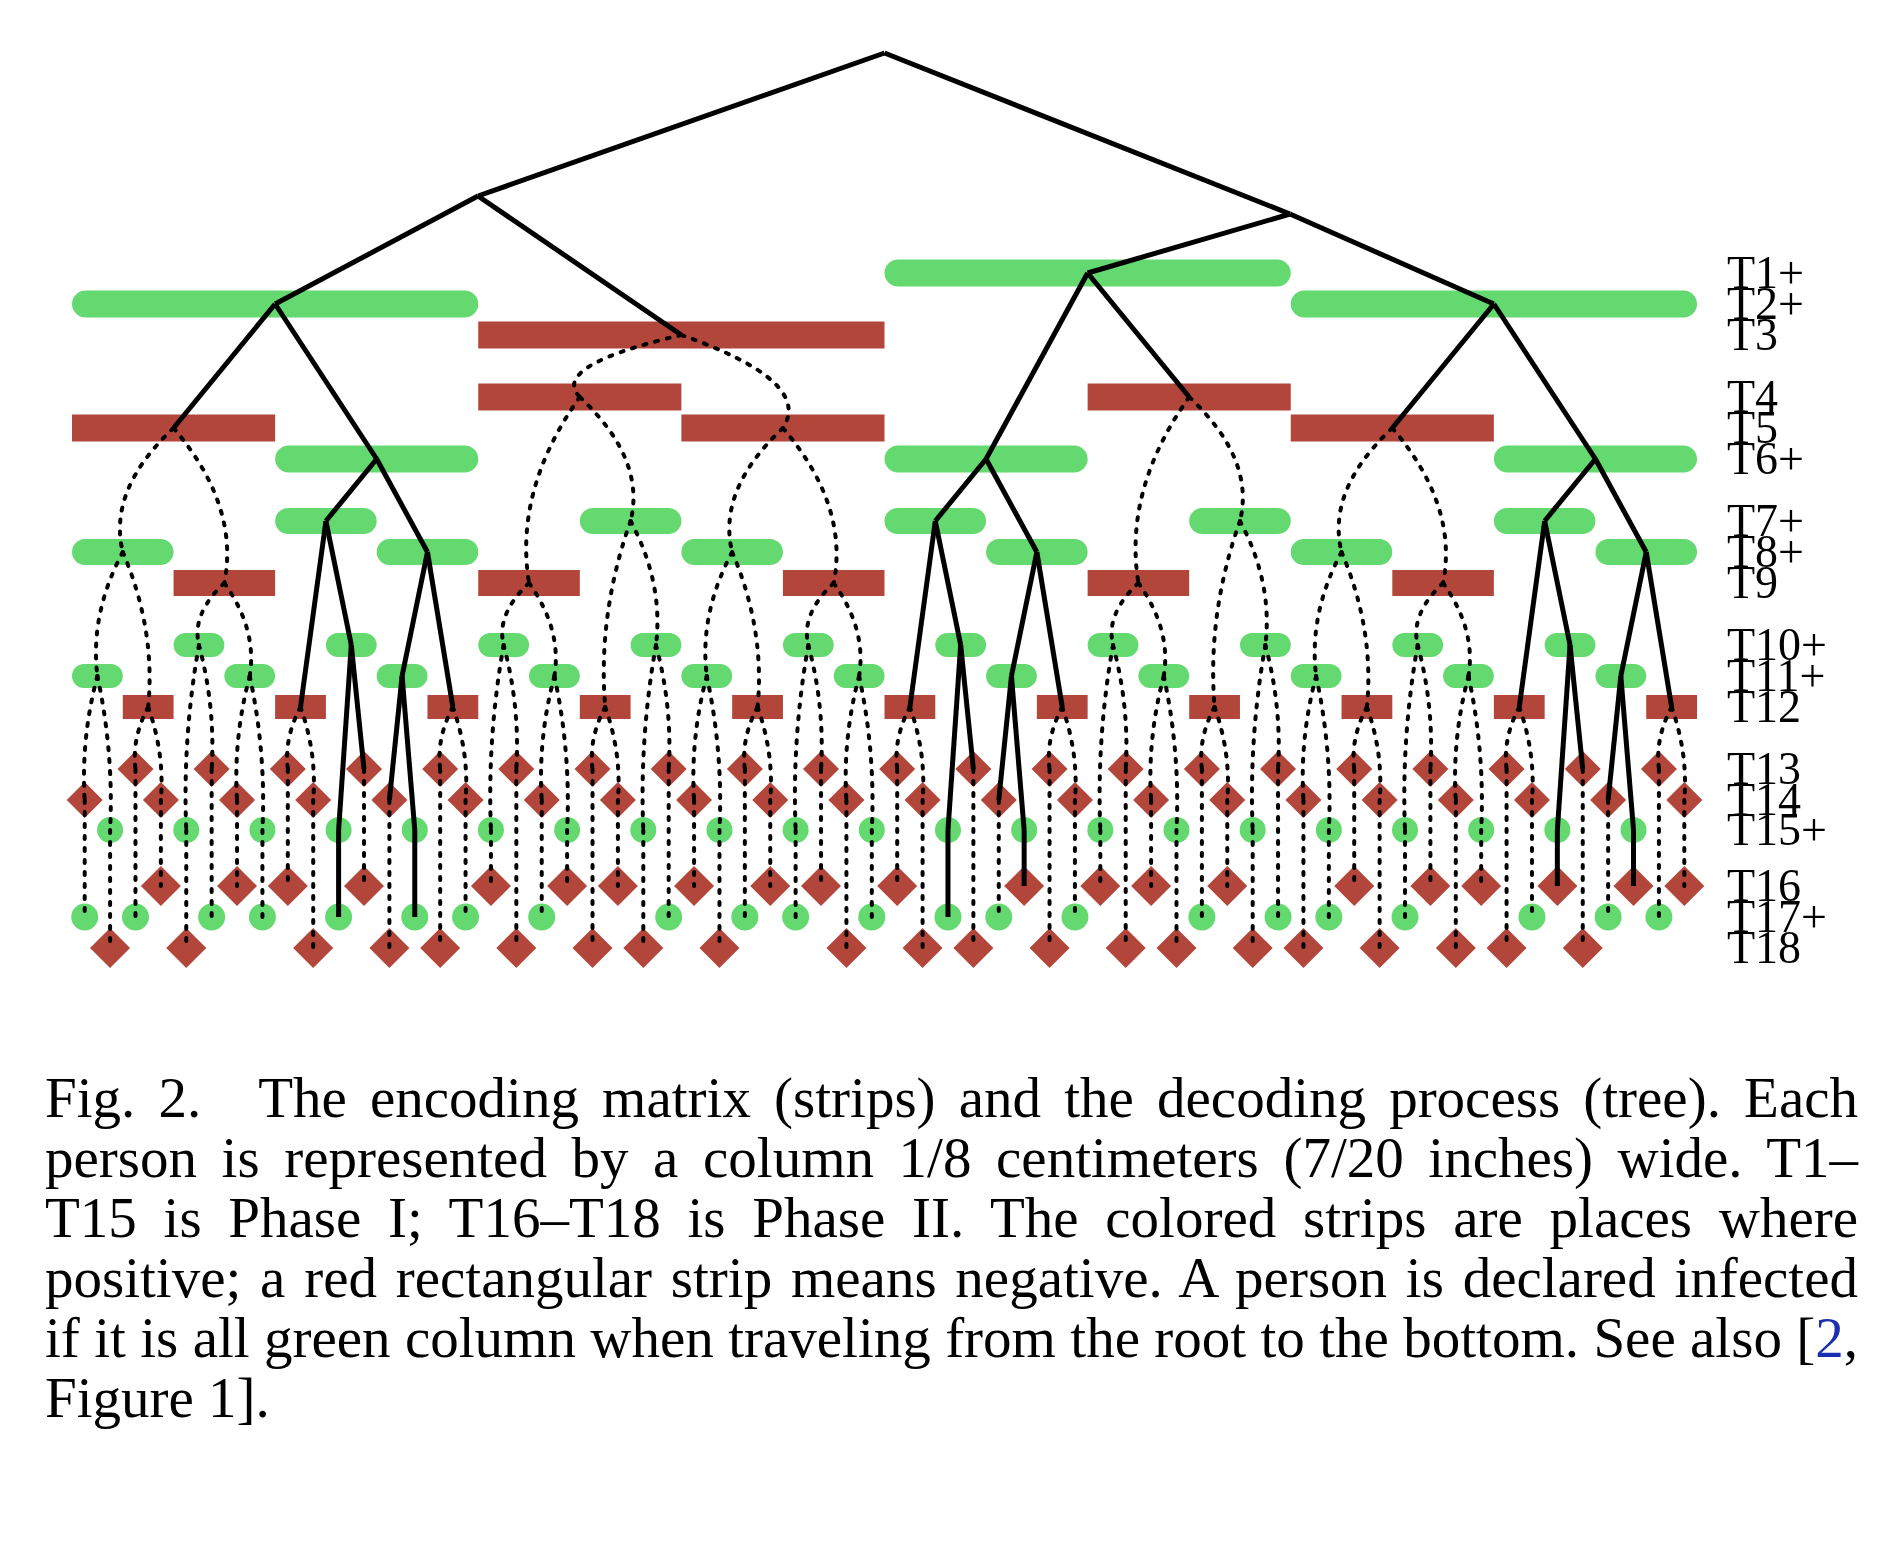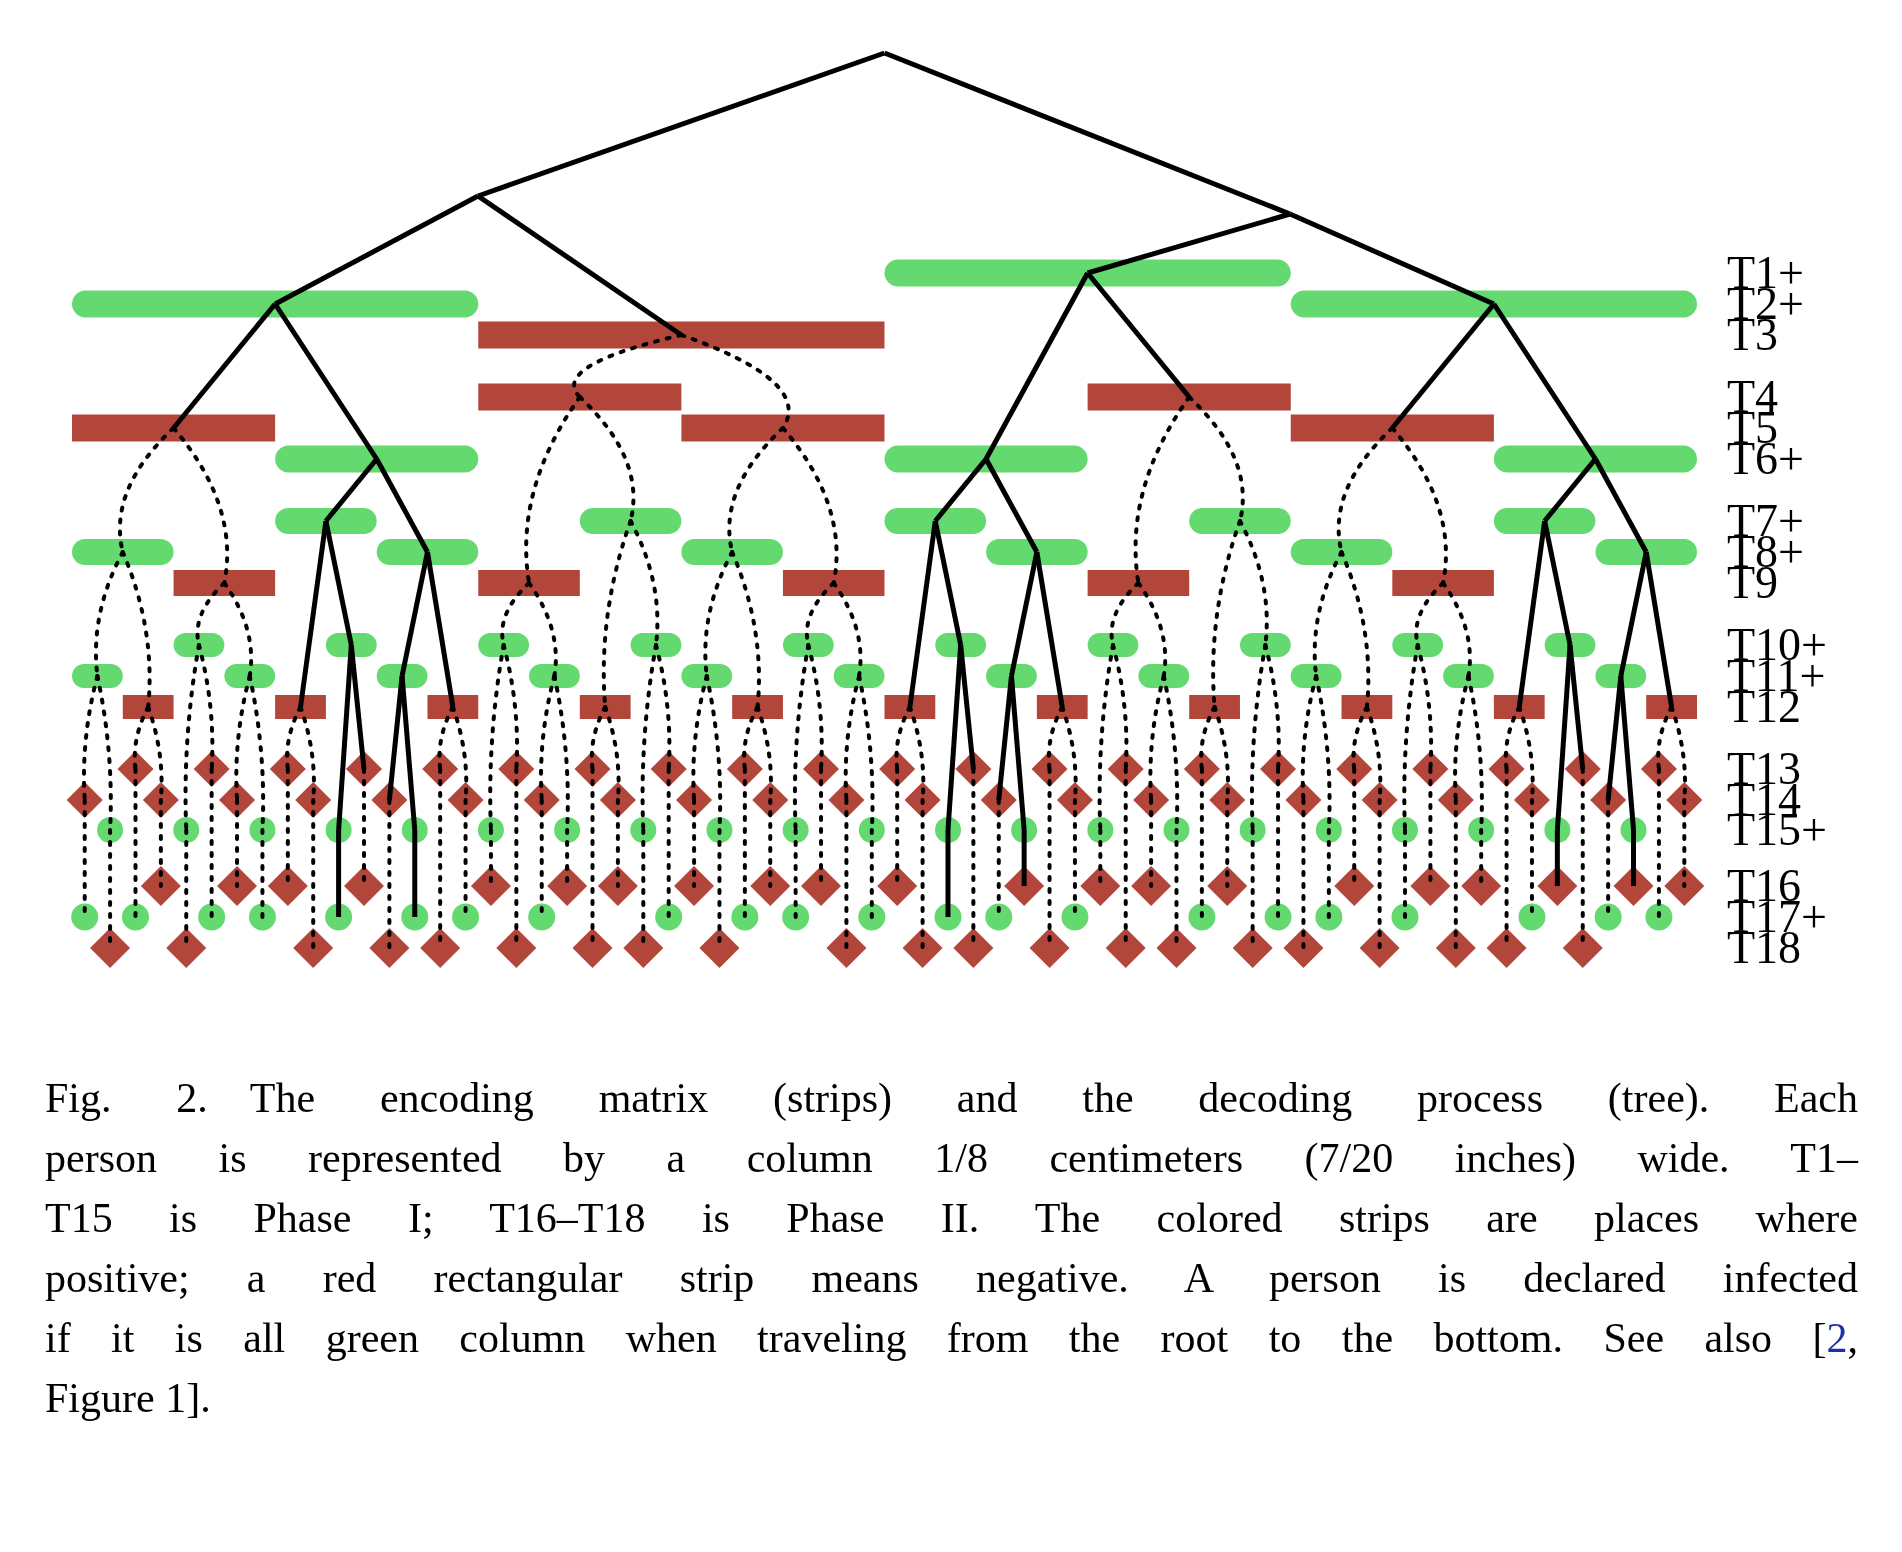--- a/index.html
+++ b/index.html
@@ -1,20 +1,20 @@
 <!DOCTYPE html>
 <html><head>
 <meta charset="utf-8">
 <style>
   html,body{margin:0;padding:0;background:#ffffff;}
   body{width:1902px;height:1552px;overflow:hidden;font-family:"Liberation Serif",serif;}
   .figure{width:1902px;height:1040px;position:relative;}
   svg{display:block;}
   svg text{font-family:"Liberation Serif",serif;}
-  .caption{margin:28px 0 0 45px;width:1813px;font-size:42px;line-height:60px;color:#000;}
+  .caption{margin:28px 0 0 45px;width:1813px;font-size:57px;line-height:60px;color:#000;}
   .cap-line{text-align:justify;text-align-last:justify;white-space:nowrap;}
   .cap-line.last{text-align:right;text-align-last:left;}
   .cap-line span{display:inline;}
 </style>
 </head>
 <body>
 
 <div class="figure">
   <svg id="fig" width="1902" height="1040" viewBox="0 0 1902 1040">
       <rect x="72" y="290.5" width="406.25" height="27" rx="13.5" fill="#64d96f"></rect>

